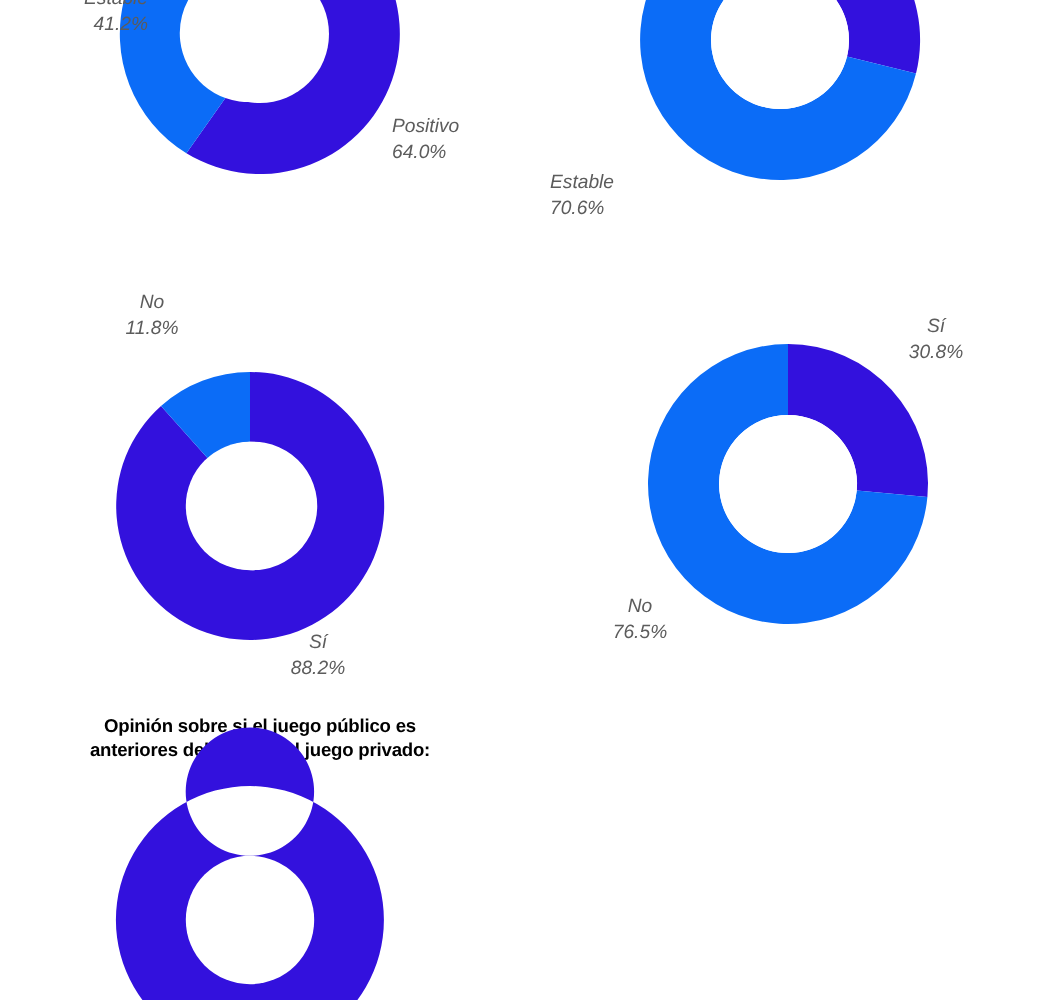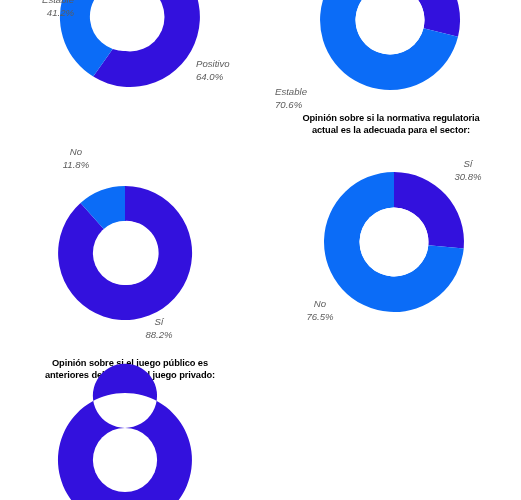--- a/index.html
+++ b/index.html
@@ -87,22 +87,20 @@
       <path fill="#3311DD" d="M 67 0 A 67 67 0 1 1 22.5 17.0 L 46.4 43.7 A 32.1 32.1 0 1 0 67 34.9 Z"></path>
 
       <path fill="#0B6CF7" d="M 22.5 17.0 A 67 67 0 0 1 67 0 L 67 34.9 A 32.1 32.1 0 0 0 46.4 43.7 Z"></path>
       <circle cx="67" cy="67" r="32.1" fill="#ffffff"></circle>
     </svg>
     <div class="slice-label align-center" style="left:40px; top:38px; width:72px;"><span>No</span><br><span>11.8%</span></div>
     <div class="slice-label align-center" style="left:124px; top:208px; width:70px;"><span>Sí</span><br><span>88.2%</span></div>
   </div>
 
   <div class="chart-block" style="left:261px; top:108px; width:260px; height:245px;">
-    <div class="chart-title" style="left:6px; top:4px; width:248px;">Opinión sobre si la normativa regulatoria
-actual es la adecuada para el sector:</div>
     <svg class="donut-svg" style="left:63px; top:64px;" width="140" height="140" viewBox="0 0 140 140">
 
       <path fill="#3311DD" d="M 70 0 A 70 70 0 0 1 139.7 76.5 L 104.4 73.2 A 34.5 34.5 0 0 0 70 35.5 Z"></path>
 
       <path fill="#0B6CF7" d="M 139.7 76.5 A 70 70 0 1 1 70 0 L 70 35.5 A 34.5 34.5 0 1 0 104.4 73.2 Z"></path>
       <circle cx="70" cy="70" r="34.5" fill="#ffffff"></circle>
     </svg>
     <div class="slice-label align-center" style="left:176px; top:50px; width:62px;"><span>Sí</span><br><span>30.8%</span></div>
     <div class="slice-label align-center" style="left:28px; top:190px; width:62px;"><span>No</span><br><span>76.5%</span></div>
   </div>

